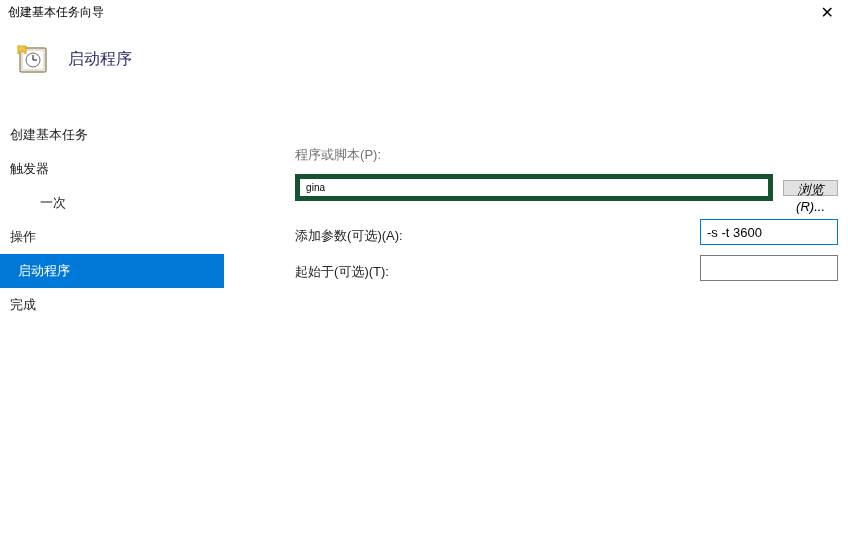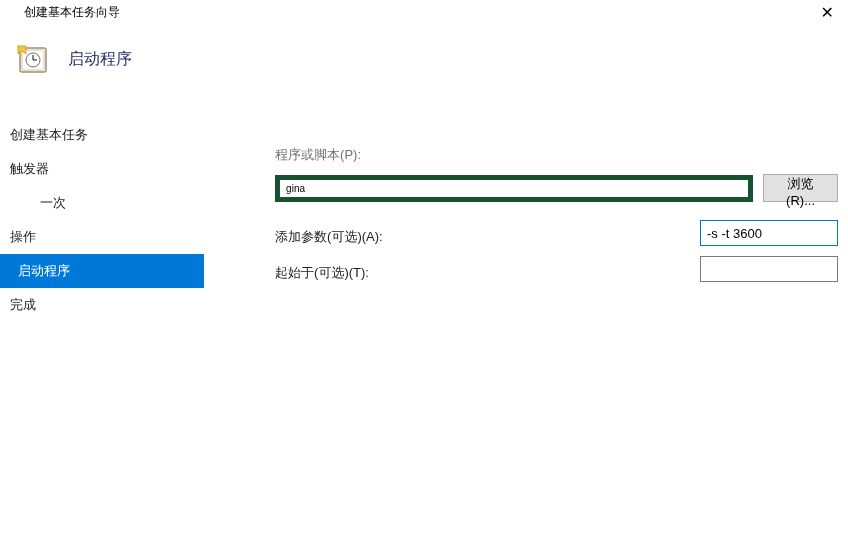--- a/index.html
+++ b/index.html
@@ -14,21 +14,20 @@
       background: #ffffff;
       position: relative;
       overflow: hidden;
     }
     .titlebar {
       display: flex;
       align-items: center;
       justify-content: space-between;
       padding: 4px 8px 4px 8px;
       height: 24px;
-      margin-left: 16px;
     }
     .titlebar-title {
       font-size: 12px;
       color: #000;
     }
     .close-x {
       font-size: 16px;
       font-family: Arial, sans-serif;
       color: #000;
       cursor: pointer;
@@ -85,26 +84,27 @@
       flex: 0 0 478px;
       height: 27px;
       border: 5px solid #14532d;
       font-size: 10px;
       padding: 2px 6px;
       margin-left: 38px;
       outline: none;
     }
     .browse-button {
       margin-left: 10px;
-      height: 28px;
-      padding: 0 22px;
+      height: 16px;
+      padding: 0 12px;
       font-size: 13px;
       background: #e1e1e1;
       border: 1px solid #adadad;
       cursor: pointer;
+      font-style: italic;
     }
     .small-input {
       width: 138px;
       height: 26px;
       border: 1px solid #7a7a7a;
       font-size: 13px;
       padding: 2px 6px;
       outline: none;
     }
     .small-input.focused {

